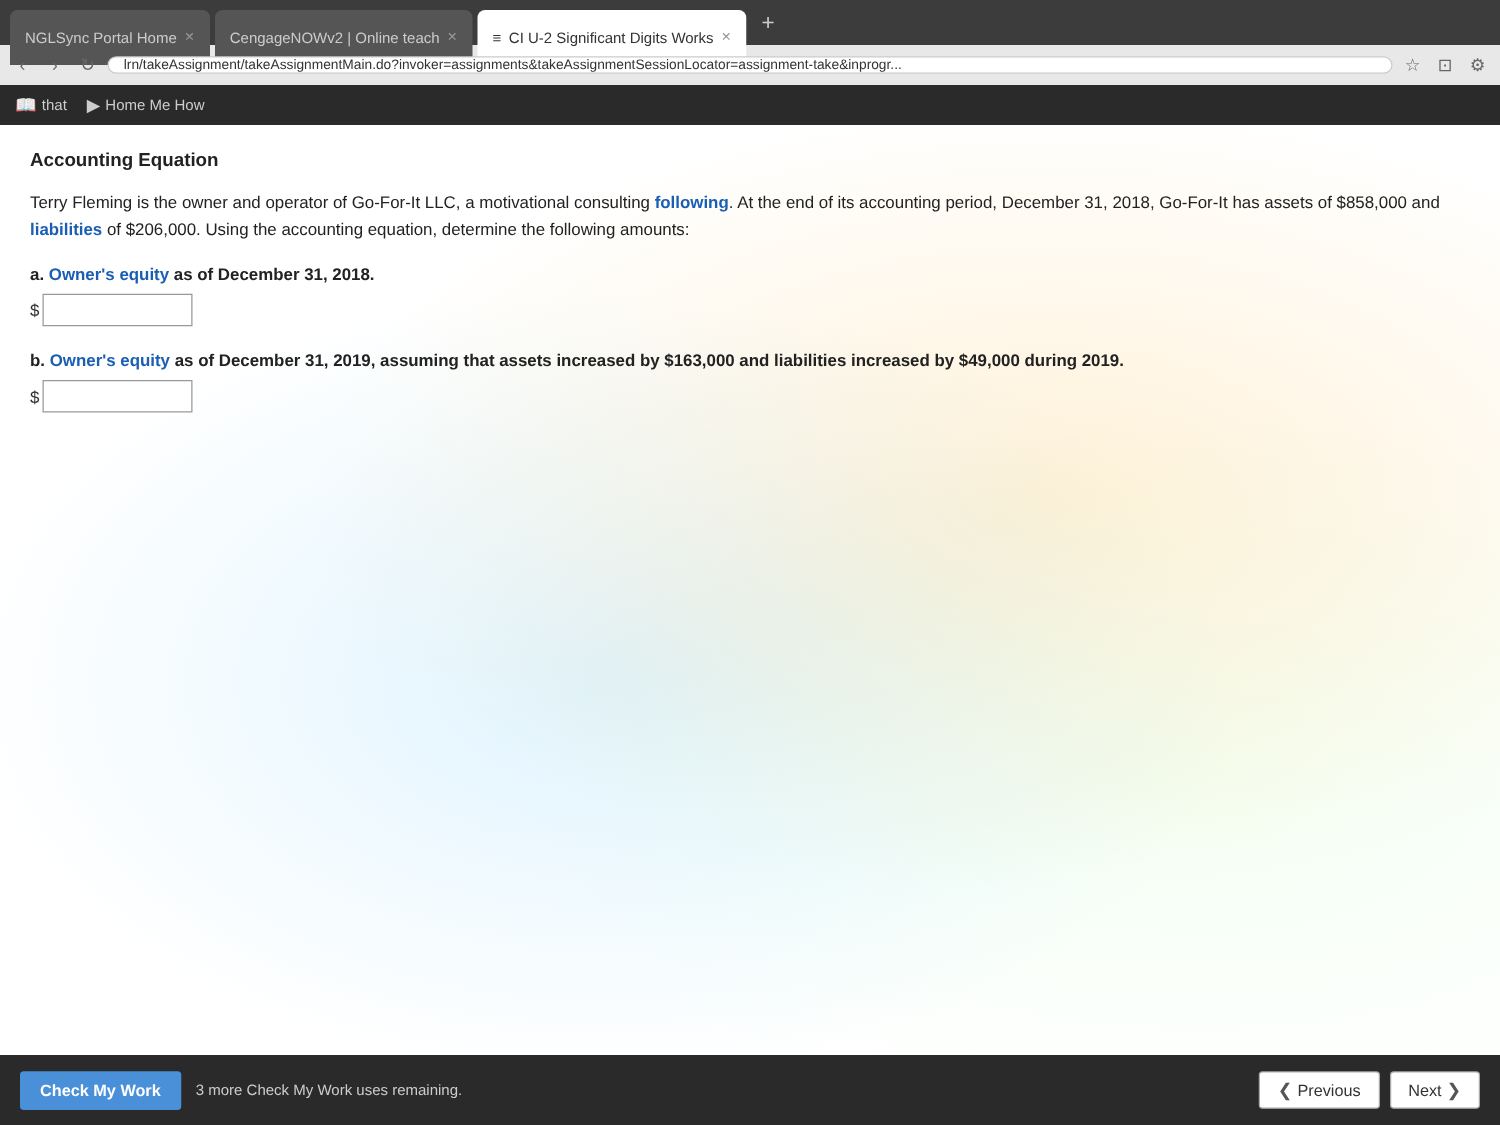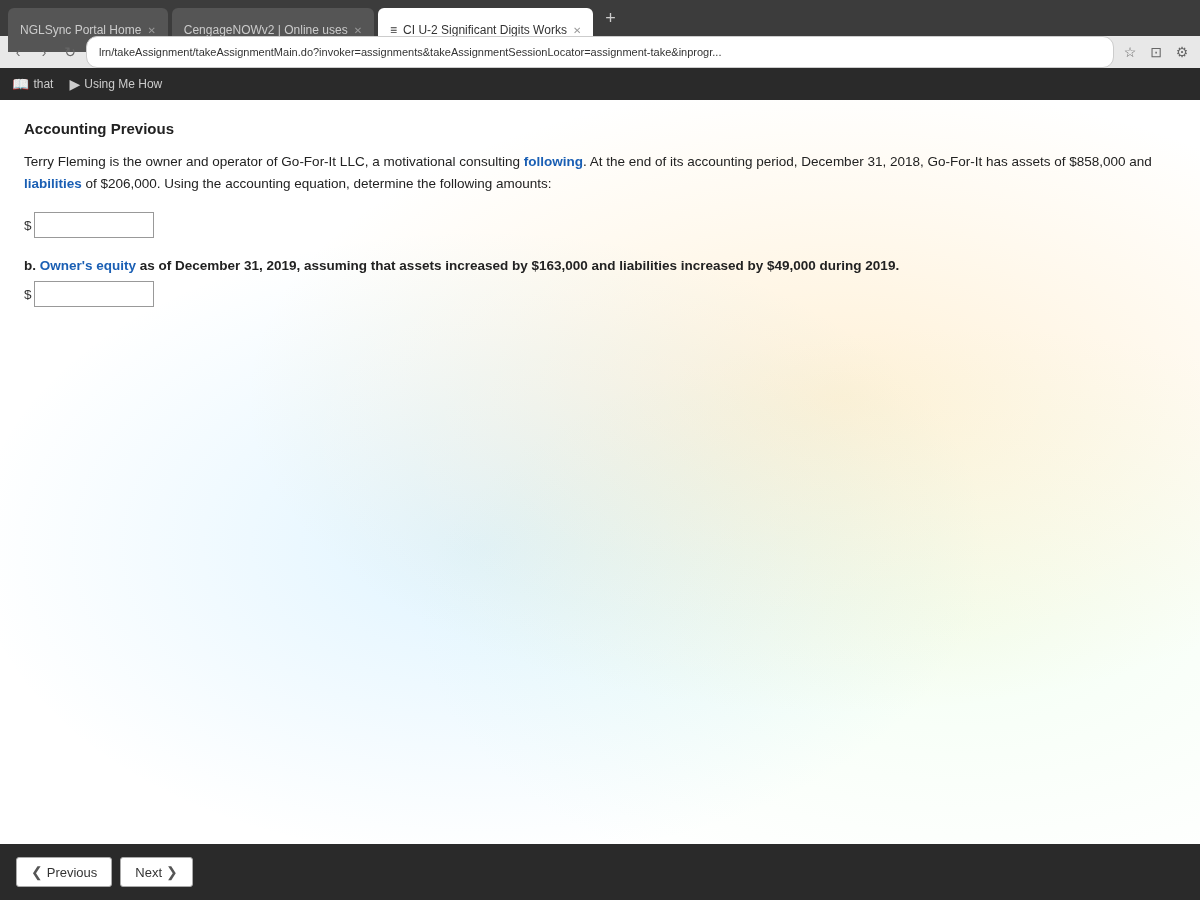--- a/index.html
+++ b/index.html
@@ -54,21 +54,21 @@
     .address-bar-row {
       background: #e8e8e8;
       height: 32px;
       display: flex;
       align-items: center;
       padding: 0 8px;
       gap: 6px;
     }
     .address-bar {
       flex: 1;
-      height: 32px;
+      height: 14px;
       background: #fff;
       border: 1px solid #ccc;
       border-radius: 11px;
       padding: 0 12px;
       font-size: 11px;
       color: #333;
       display: flex;
       align-items: center;
       overflow: hidden;
       text-overflow: ellipsis;
@@ -238,21 +238,21 @@
 <body>
 
 <div class="browser-chrome">
 
   <div class="tab inactive">
     <span>NGLSync Portal Home</span>
     <span class="close-btn">✕</span>
   </div>
 
   <div class="tab inactive">
-    <span>CengageNOWv2 | Online uses</span>
+    <span>CengageNOWv2 | Online teach</span>
     <span class="close-btn">✕</span>
   </div>
 
   <div class="tab active">
     <span style="font-size:12px;">≡</span>
     <span>CI U-2 Significant Digits Works</span>
     <span class="close-btn">✕</span>
   </div>
   <span class="tab-plus">+</span>
 </div>
@@ -269,51 +269,59 @@
   <span class="nav-icon">⚙</span>
 </div>
 
 <div class="toolbar">
   <div class="toolbar-btn">
     <span class="icon">📖</span>
     <span>that</span>
   </div>
   <div class="toolbar-btn">
     <span class="icon">▶</span>
-    <span>Using Me How</span>
+    <span>Home Me How</span>
   </div>
 </div>
 
 <div class="content-area">
   <div class="content-inner">
 
-    <div class="section-title">Accounting Previous</div>
+    <div class="section-title">Accounting Equation</div>
 
     <div class="problem-text">
       Terry Fleming is the owner and operator of Go-For-It LLC, a motivational consulting <span class="highlight-blue">following</span>. At the end of its accounting period, December 31, 2018, Go-For-It has assets of $858,000 and <span class="highlight-blue">liabilities</span> of $206,000. Using the accounting equation, determine the following amounts:
     </div>
 
+    <div class="question-label">
+      <span class="part">a.</span>
+      <span> <span class="highlight-blue">Owner's equity</span> as of December 31, 2018.</span>
+    </div>
     <div class="input-row">
       <span class="dollar-sign">$</span>
       <input type="text" class="answer-input" value="" style="">
     </div>
 
     <div class="question-label">
       <span class="part">b.</span>
       <span> <span class="highlight-blue">Owner's equity</span> as of December 31, 2019, assuming that assets increased by $163,000 and liabilities increased by $49,000 during 2019.</span>
     </div>
     <div class="input-row">
       <span class="dollar-sign">$</span>
       <input type="text" class="answer-input" value="" style="">
     </div>
 
   </div>
 </div>
 
 <div class="bottom-bar">
+  <div class="bottom-left">
+    <button class="check-my-work-btn">Check My Work</button>
+    <span class="remaining-text">3 more Check My Work uses remaining.</span>
+  </div>
   <div class="bottom-right">
     <button class="nav-btn">
       <span class="chevron">❮</span>
       <span>Previous</span>
     </button>
     <button class="nav-btn">
       <span>Next</span>
       <span class="chevron">❯</span>
     </button>
   </div>

